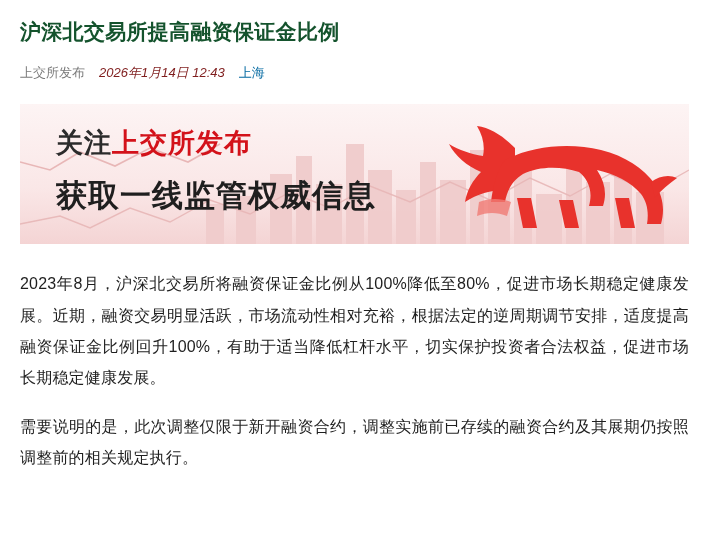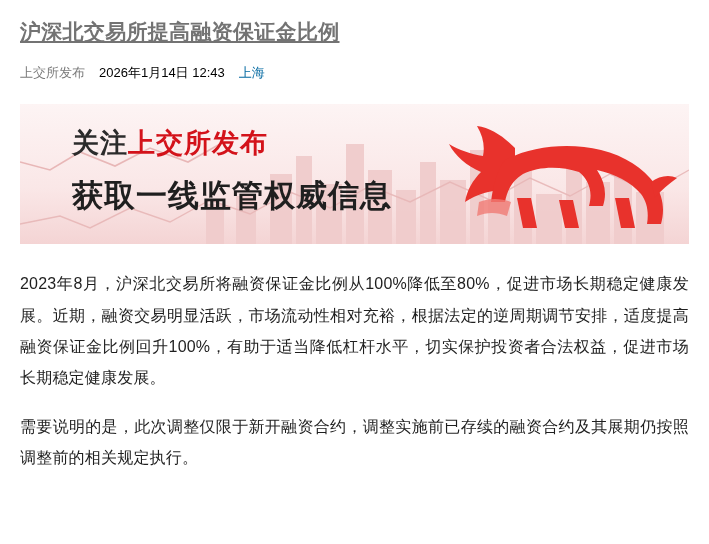--- a/index.html
+++ b/index.html
@@ -16,41 +16,41 @@
   }
   .article {
     padding: 18px 20px 0 20px;
     box-sizing: border-box;
     width: 709px;
   }
   .headline {
     font-size: 21px;
     font-weight: bold;
     line-height: 1.35;
-    color: #737373;
+    color: #14532d;
     letter-spacing: 0.3px;
     margin: 0 0 18px 0;
-    text-decoration: underline;
   }
   .meta {
     display: flex;
     align-items: center;
     font-size: 13px;
     color: #8c8c8c;
     margin-bottom: 22px;
   }
   .meta .source {
     color: #7a7a7a;
   }
   .meta .sep {
     display: inline-block;
     width: 14px;
   }
   .meta .time {
-    color: #000000;
+    color: #7f1d1d;
+    font-style: italic;
   }
   .meta .place {
     color: #0369a1;
   }
 
   
   .banner {
     position: relative;
     width: 669px;
     height: 140px;
@@ -67,21 +67,21 @@
   }
   .banner .bull {
     position: absolute;
     right: 10px;
     top: 2px;
     width: 260px;
     height: 136px;
   }
   .banner-text {
     position: absolute;
-    left: 52px;
+    left: 36px;
     top: 26px;
     z-index: 3;
     font-family: Liberation Serif, serif;
   }
   .banner-line1 {
     font-size: 27px;
     font-weight: bold;
     letter-spacing: 1px;
     line-height: 1;
     white-space: nowrap;

